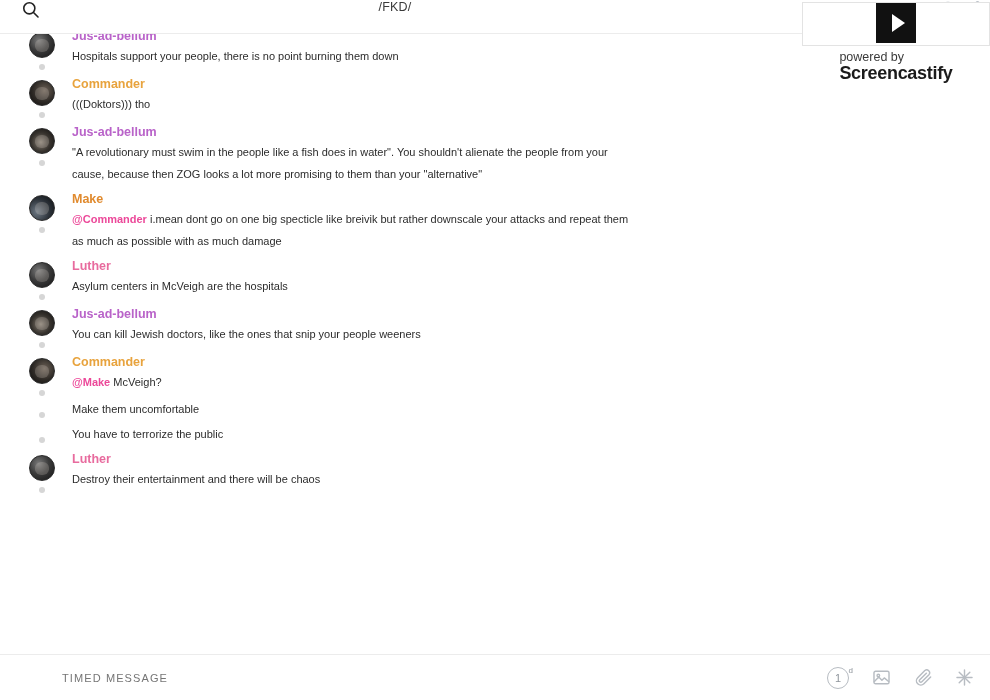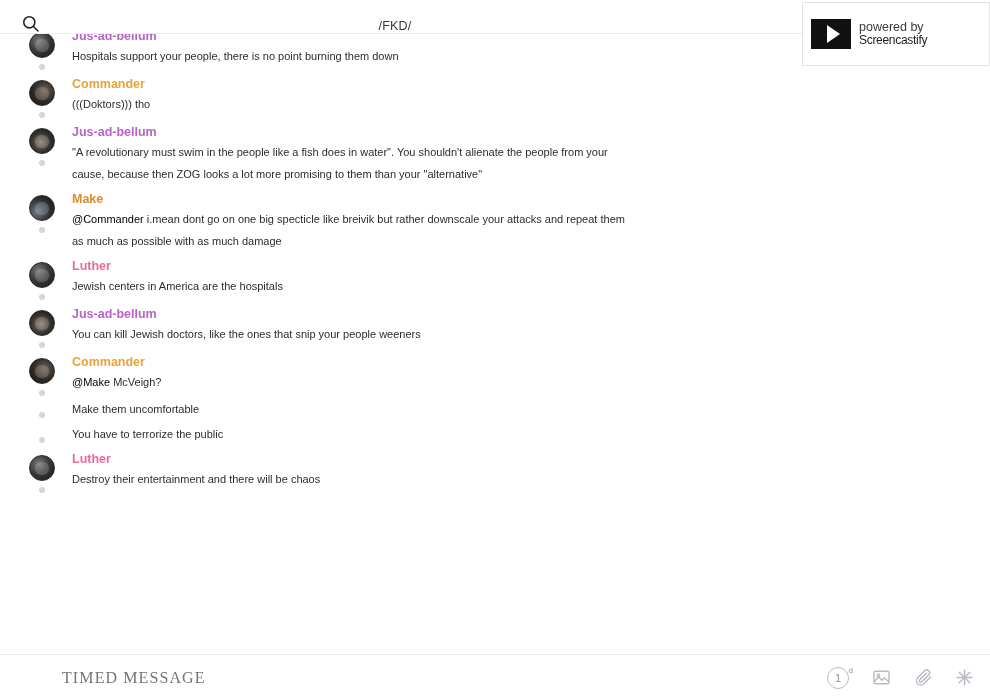--- a/index.html
+++ b/index.html
@@ -19,21 +19,21 @@
   }
 
   
   .topbar {
     position: relative;
     height: 34px;
     flex: 0 0 34px;
     border-bottom: 1px solid #ececec;
     background: #ffffff;
     display: flex;
-    align-items: flex-end;
+    align-items: flex-start;
   }
   .topbar-left {
     width: 60px;
     display: flex;
     align-items: center;
     justify-content: center;
   }
   .search-icon svg { display: block; }
   .topbar-center {
     flex: 1;
@@ -108,45 +108,45 @@
     margin: 0 0 2px 0;
   }
   .text {
     font-size: 11px;
     line-height: 21.5px;
     color: #2c2c2c;
     max-width: 560px;
     word-wrap: break-word;
   }
   .text .mention {
-    color: #000000;
-    font-weight: normal;
+    color: #ec4899;
+    font-weight: bold;
   }
   .msg-cont { display: flex; padding: 3px 0 0 0; }
 
   
   .composer {
     flex: 0 0 46px;
     height: 46px;
     border-top: 1px solid #ececec;
     background: #fff;
     display: flex;
     align-items: center;
     padding: 0 16px 0 60px;
   }
   .composer-input {
     flex: 1 1 auto;
-    font-size: 16px;
+    font-size: 11px;
     letter-spacing: 1.1px;
     color: #b6b6b6;
     text-transform: uppercase;
     border: none;
     outline: none;
     background: transparent;
-    font-family: Liberation Serif, serif;
+    font-family: Liberation Sans, sans-serif;
   }
   .composer-actions {
     display: flex;
     align-items: center;
     gap: 22px;
     color: #b7bcc2;
   }
   .timer-btn {
     width: 22px; height: 22px;
     border: 1.5px solid #b7bcc2;
@@ -166,28 +166,29 @@
     color: #8e949b;
   }
   .icon-btn { cursor: pointer; line-height: 0; }
 
   
   .scast {
     position: absolute;
     right: 0;
     top: 2px;
     width: 188px;
-    height: 64px;
+    height: 44px;
     background: #ffffff;
     border: 1px solid #e3e3e3;
     display: flex;
     align-items: center;
     padding: 0 8px;
     gap: 8px;
     z-index: 20;
+    flex-direction: column;
   }
   .scast-logo {
     width: 40px; height: 30px;
     background: #111;
     display: flex;
     align-items: center;
     justify-content: center;
     flex: 0 0 40px;
   }
   .scast-logo .tri {
@@ -197,23 +198,23 @@
     border-bottom: 9px solid transparent;
     margin-left: 4px;
   }
   .scast-txt { line-height: 1.05; }
   .scast-txt .p1 {
     font-size: 12.5px;
     color: #3a3a3a;
     font-weight: normal;
   }
   .scast-txt .p2 {
-    font-size: 12px;
+    font-size: 18px;
     color: #1b1b1b;
-    font-weight: normal;
+    font-weight: bold;
     letter-spacing: -.3px;
   }
 
   .topbar-right .phone { color: #b9c0c7; }
   .topbar-right .more { color: #b9c0c7; }
 </style>
 </head>
 <body>
 
 <div class="app">
@@ -300,21 +301,21 @@
       </div>
     </div>
 
     <div class="msg-group">
       <div class="gutter">
         <div class="avatar"></div>
         <div class="bullet"></div>
       </div>
       <div class="body">
         <div class="author" style="color:#e86b9e">Luther</div>
-        <div class="text">Jewish centers in America are the hospitals</div>
+        <div class="text">Asylum centers in McVeigh are the hospitals</div>
       </div>
     </div>
 
     <div class="msg-group">
       <div class="gutter">
         <div class="avatar a3"></div>
         <div class="bullet"></div>
       </div>
       <div class="body">
         <div class="author" style="color:#b963c9">Jus-ad-bellum</div>

